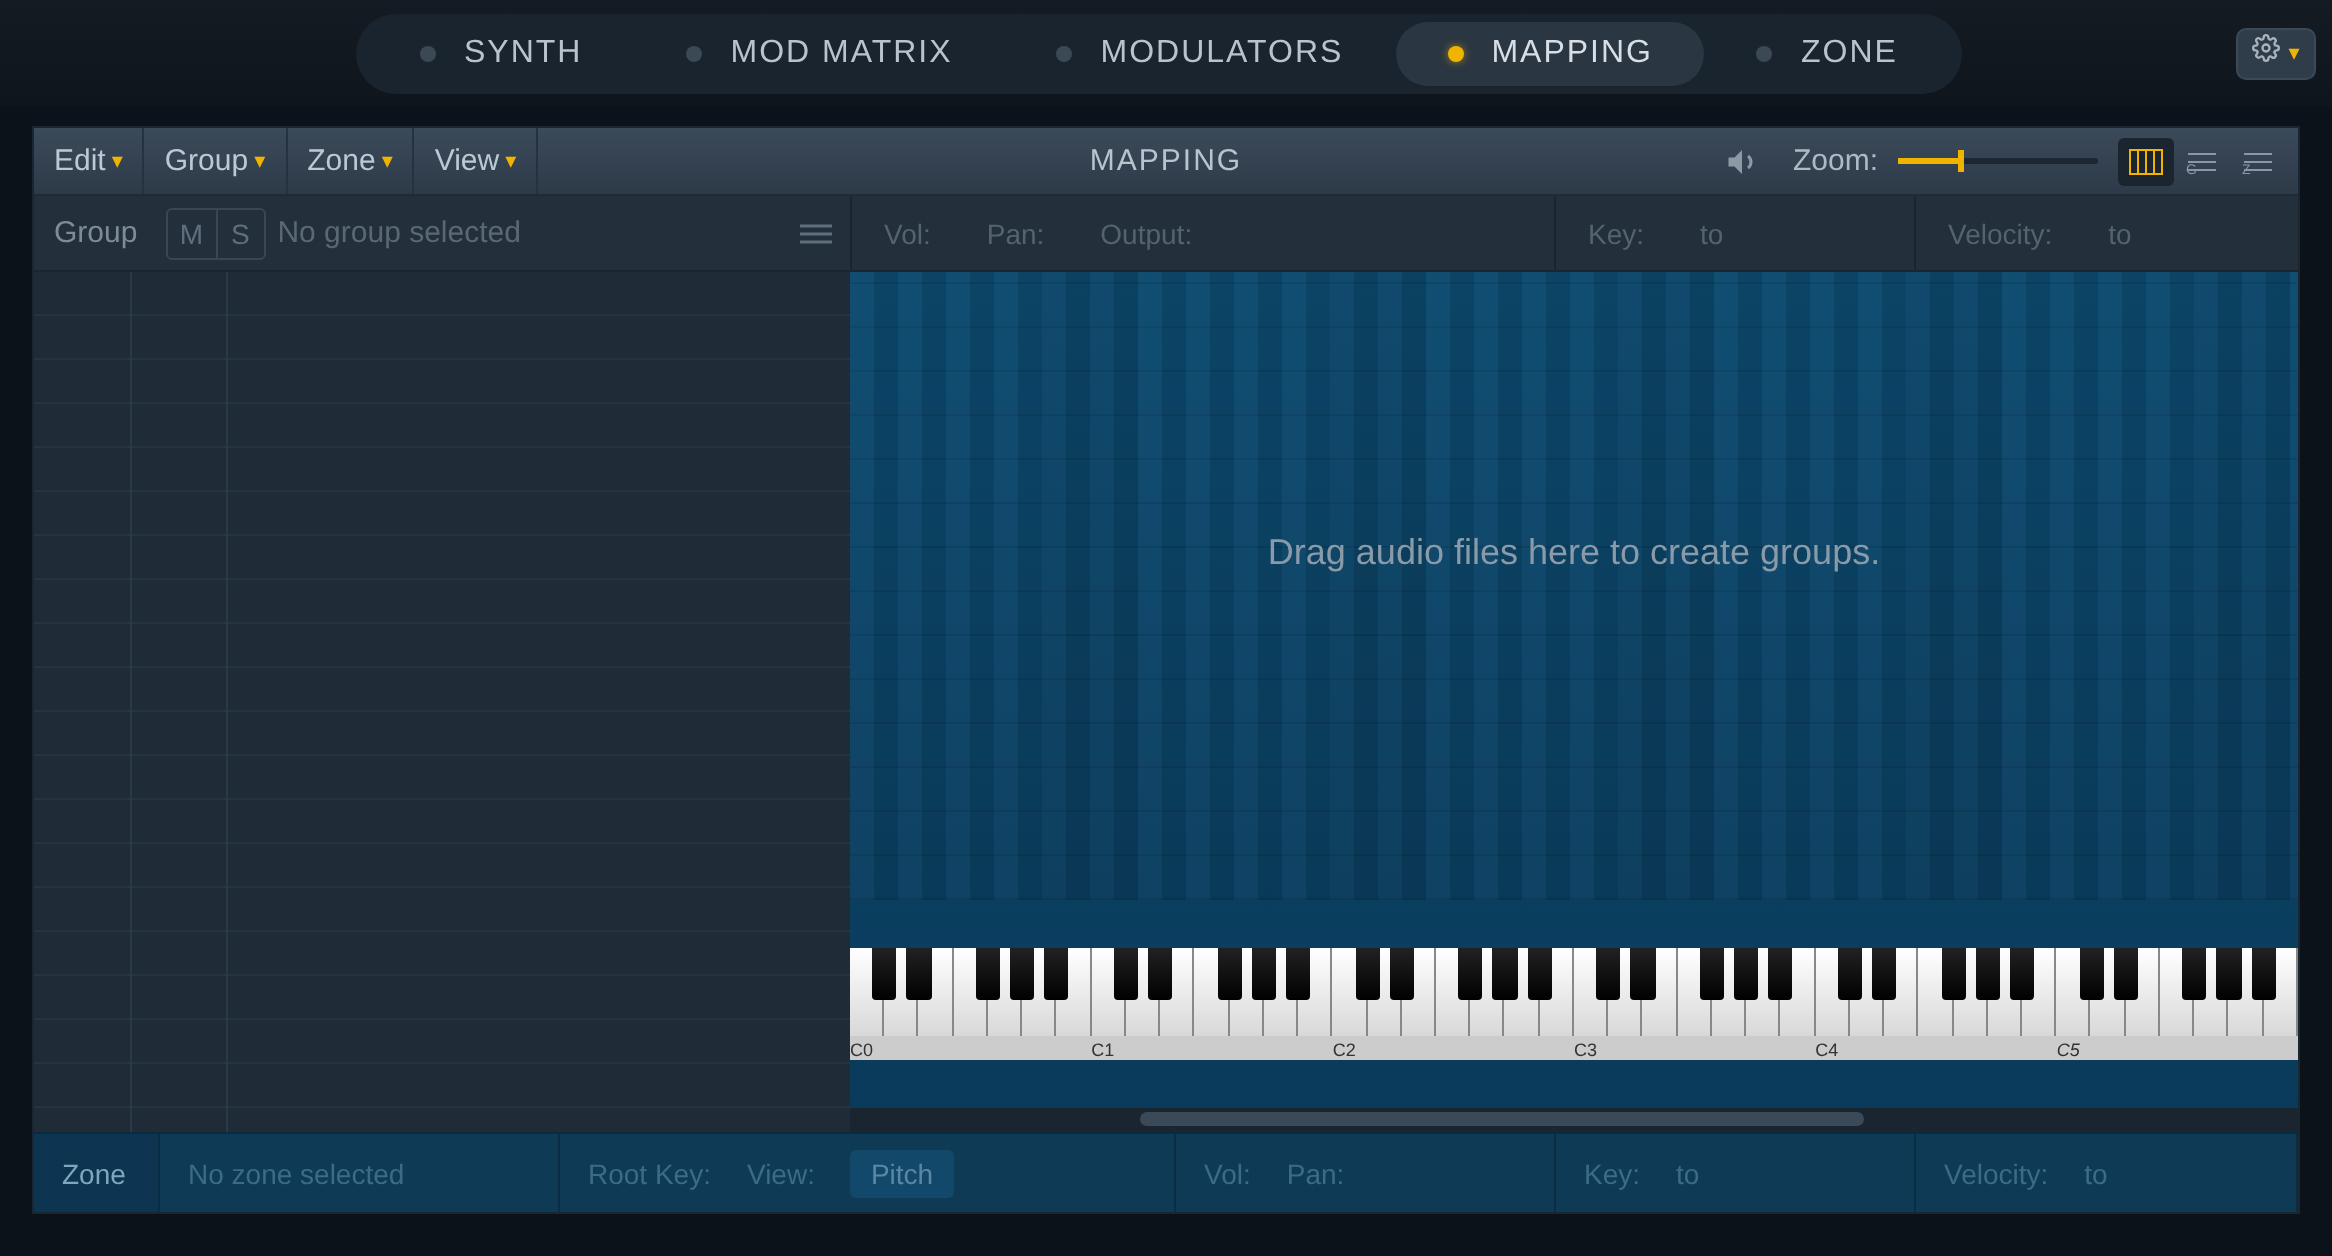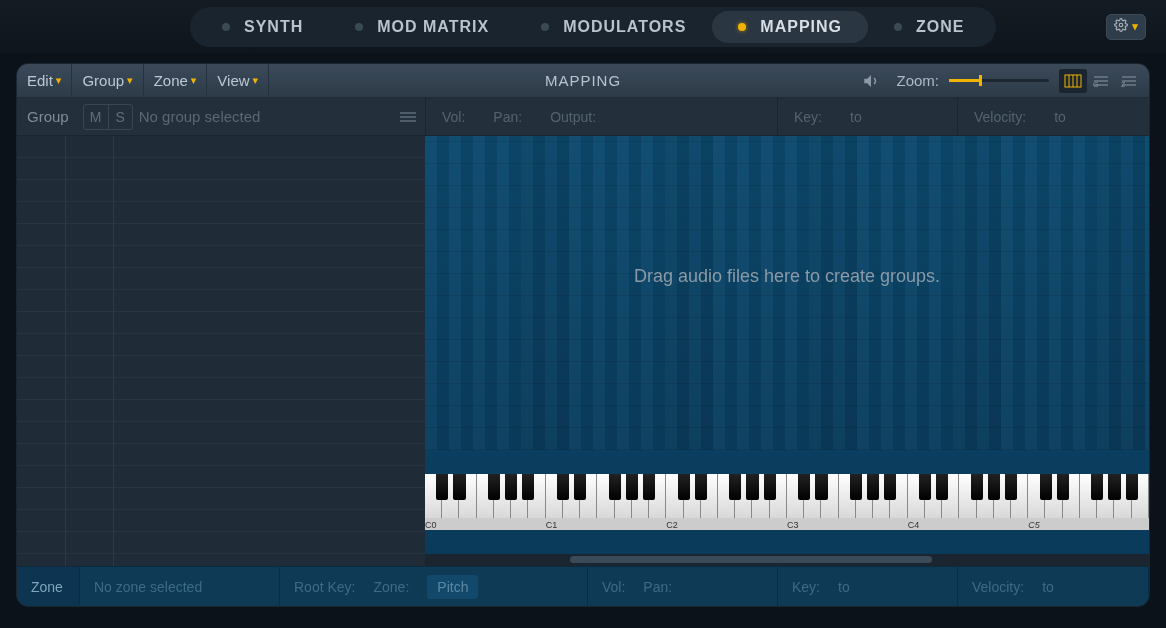--- a/index.html
+++ b/index.html
@@ -1,42 +1,41 @@
 <!DOCTYPE html>
 <html><head>
 <meta charset="utf-8">
 <style>
   * { margin: 0; padding: 0; box-sizing: border-box; font-family: -apple-system, "Helvetica Neue", Arial, sans-serif; }
   body { background: #0b1219; width: 1166px; height: 628px; overflow: hidden; }
 
   
   .top-tabs {
-    height: 53px; display: flex; align-items: center; padding: 0 20px;
+    height: 53px; display: flex; align-items: center; padding: 0 8px;
     background: linear-gradient(#141b22,#0e151c);
-    font-weight: bold;
   }
   .tab-pill {
     display: flex; align-items: center; gap: 14px; padding: 7px 26px;
     border-radius: 20px; cursor: pointer; margin-right: 0;
     font-size: 16px; color: #b8c3cc; letter-spacing: 1px;
   }
   .tab-pill .dot { width: 8px; height: 8px; border-radius: 50%; background: #3b4955; }
   .tab-pill.active { background: #2a3642; color: #d8dee4; }
   .tab-pill.active .dot { background: #f0b400; box-shadow: 0 0 4px rgba(240,180,0,.6); }
   .pill-wrap { display:flex; background:#1a242e; border-radius: 24px; padding:4px 6px; margin-left:170px; }
 
   .gear-btn {
     margin-left: auto; width: 40px; height: 26px; background: #2f3d4a; border-radius: 5px;
     display: flex; align-items: center; justify-content: center; gap: 4px; cursor: pointer;
     color: #cfd6dc; border: 1px solid #3c4a58;
   }
   .gear-btn .chev { color: #f0b400; font-size: 11px; }
 
   
-  .panel { margin: 10px 16px 12px 16px; border: 1px solid #1a2631; border-radius: 12px; overflow:hidden; }
+  .panel { margin: 10px 16px 12px 16px; border: 1px solid #1a2631; border-radius: 0; overflow:hidden; }
   .toolbar {
     height: 34px; background: linear-gradient(#3b4a5a,#2d3a48);
     display: flex; align-items: center; color: #bcc8d2; font-size: 15px;
     border-bottom: 1px solid #1f2b36;
   }
   .menu-btn { padding: 0 10px; height:100%; display:flex; align-items:center; gap:3px; cursor:pointer; border-right: 1px solid #253340; }
   .menu-btn .chev { color: #f0b400; font-size: 11px; }
   .toolbar-title { position:absolute; left:50%; transform:translateX(-50%); color:#b8c3ce; letter-spacing:1px; font-size:15px; }
   .toolbar-right { margin-left:auto; display:flex; align-items:center; height:100%; gap:10px; padding-right:6px;}
   .vol-icon { width:22px; height:22px; display:flex; align-items:center; justify-content:center; cursor:pointer; margin-right:4px;}
@@ -348,21 +347,21 @@
 
   <div class="zone-bar">
     <div class="zone-cell lead" style="width:63px;">
         <span>Zone</span>
       </div>
     <div class="zone-cell" style="width:200px;">
         <span>No zone selected</span>
       </div>
     <div class="zone-cell" style="width:308px;">
       <span>Root Key:</span>
-      <span>Zone:</span>
+      <span>View:</span>
       <span class="pitch-btn">Pitch</span>
     </div>
     <div class="zone-cell" style="width:190px;">
       <span>Vol:</span>
       <span>Pan:</span>
     </div>
     <div class="zone-cell" style="width:180px;">
       <span>Key:</span>
       <span>to</span>
     </div>

